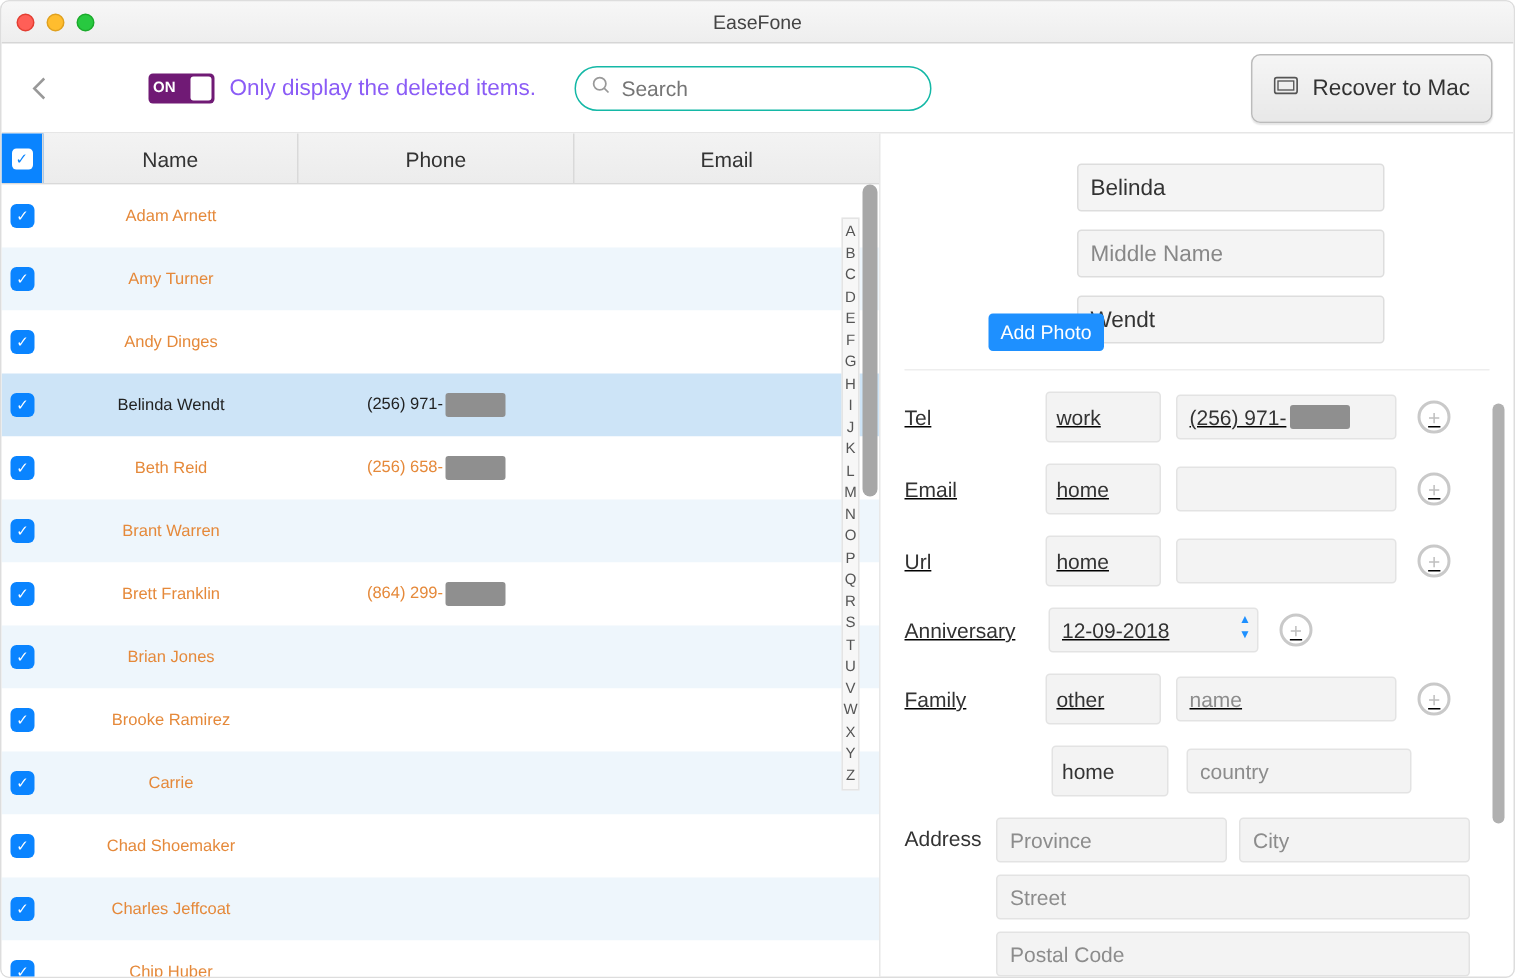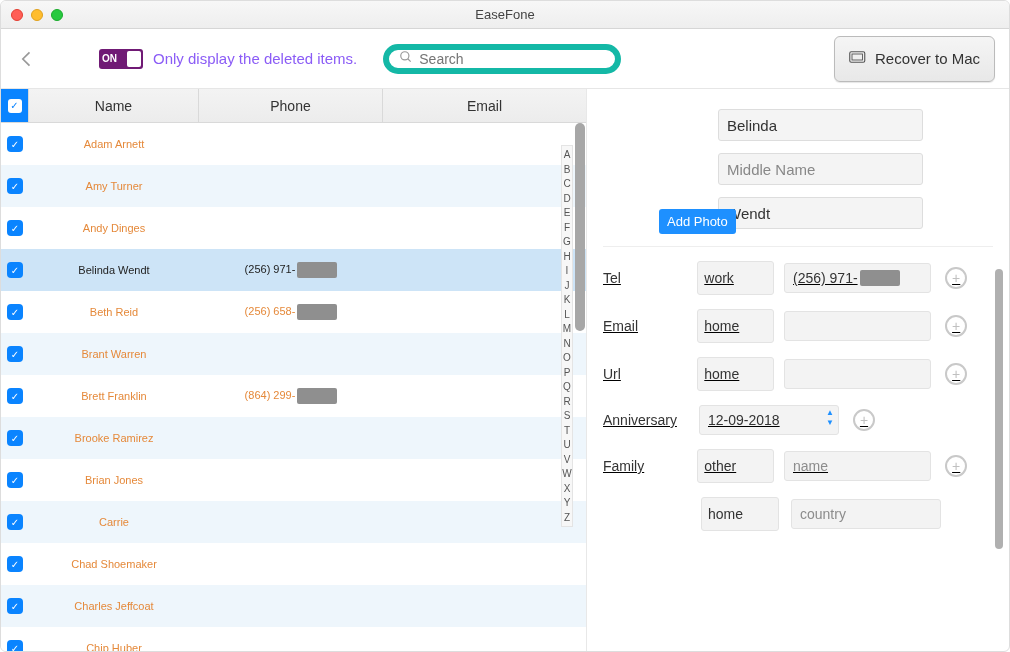--- a/index.html
+++ b/index.html
@@ -11,21 +11,21 @@
   .dot.red { background:#ff5f57; border:1px solid #e33e32;}
   .dot.yellow { background:#ffbd2e; border:1px solid #e0a11e;}
   .dot.green { background:#28c940; border:1px solid #1aab2b;}
   .titlebar .title { position:absolute; left:0; right:0; text-align:center; font-size:13px; color:#444; pointer-events:none;}
 
   .toolbar { height: 60px; display:flex; align-items:center; padding: 0 14px; gap:10px; border-bottom:1px solid #e6e6e6;}
   .back { width:24px; height:24px; display:flex; align-items:center; justify-content:center; color:#888; cursor:pointer;}
   .toggle { width:44px; height:20px; background:#701a75; border-radius:3px; position:relative; display:flex; align-items:center; padding:0 3px; color:#fff; font-size:10px; font-weight:bold; justify-content:flex-start;}
   .toggle .knob { position:absolute; right:2px; top:2px; width:14px; height:16px; background:#fff; border-radius:2px;}
   .toggle-label { font-size:15px; color:#8b5cf6; }
-  .search { flex: 0 0 238px; margin-left:auto0; height:30px; border:6px solid #14b8a6; border-radius:15px; display:flex; align-items:center; padding:0 10px; color:#999; font-size:14px; gap:6px;}
+  .search { flex: 0 0 238px; margin-left:auto0; height:30px; border:1px solid #14b8a6; border-radius:15px; display:flex; align-items:center; padding:0 10px; color:#999; font-size:14px; gap:6px;}
   .search input { border:none; outline:none; flex:1; font-size:14px; background:transparent;}
   .spacer { flex:1; }
   .recover { height:46px; border:1px solid #bbb; border-radius:6px; background:linear-gradient(#f5f5f5,#e8e8e8); padding:0 14px; display:flex; align-items:center; gap:8px; font-size:15px; color:#333; cursor:pointer; box-shadow:0 1px 1px rgba(0,0,0,.1);}
   .recover svg { width:18px; height:14px; }
 
   .content { display:flex; height: calc(652px - 28px - 60px); }
 
   .left { width: 586px; display:flex; flex-direction:column; border-right:1px solid #e8e8e8; position:relative;}
   .thead { display:flex; height:34px; background:linear-gradient(#f3f3f3,#ececec); border-bottom:1px solid #d9d9d9; font-size:14px; color:#333;}
   .thead .th { display:flex; align-items:center; justify-content:center; border-right:1px solid #d9d9d9;}
@@ -193,29 +193,29 @@
               <div class="chkbox"></div>
             </div>
             <div class="c-name">Brett  Franklin</div>
             <div class="c-phone"><span>(864) 299-</span><span class="mask"></span></div>
             <div class="c-email"></div>
           </div>
           <div class="trow">
             <div class="c-chk">
               <div class="chkbox"></div>
             </div>
+            <div class="c-name">Brian  Jones</div>
+            <div class="c-phone"></div>
+            <div class="c-email"></div>
+          </div>
+          <div class="trow">
+            <div class="c-chk">
+              <div class="chkbox"></div>
+            </div>
             <div class="c-name">Brooke  Ramirez</div>
-            <div class="c-phone"></div>
-            <div class="c-email"></div>
-          </div>
-          <div class="trow">
-            <div class="c-chk">
-              <div class="chkbox"></div>
-            </div>
-            <div class="c-name">Brian  Jones</div>
             <div class="c-phone"></div>
             <div class="c-email"></div>
           </div>
           <div class="trow">
             <div class="c-chk">
               <div class="chkbox"></div>
             </div>
             <div class="c-name">Carrie</div>
             <div class="c-phone"></div>
             <div class="c-email"></div>
@@ -328,18 +328,27 @@
         <div class="ftype">other</div>
         <div class="fval placeholder">name</div>
         <div class="addbtn">+</div>
       </div>
 
       <div class="addr-row1">
         <div class="flabel"></div>
         <div class="ftype">home</div>
         <div class="fval placeholder">country</div>
       </div>
+      <div class="addr-label-row">
+        <div class="flabel">Address</div>
+        <div class="addr-grid">
+          <div class="fval placeholder">Province</div>
+          <div class="fval placeholder">City</div>
+          <div class="fval placeholder" style="grid-column:1/3">Street</div>
+          <div class="fval placeholder" style="grid-column:1/3">Postal Code</div>
+        </div>
+      </div>
     </div>
     <div class="rscroll">
         <div class="thumb"></div>
       </div>
   </div>
 </div>
 
 </body></html>

